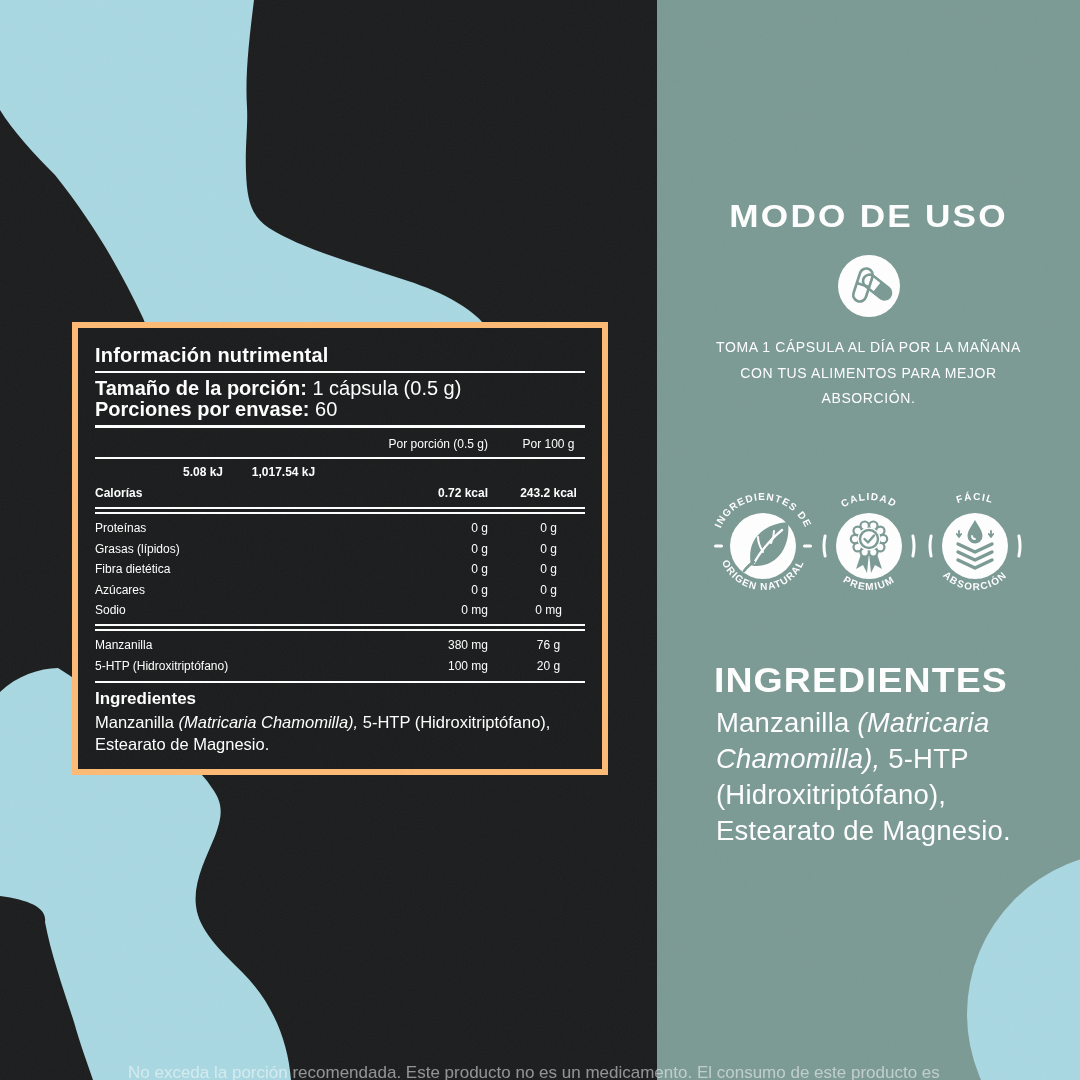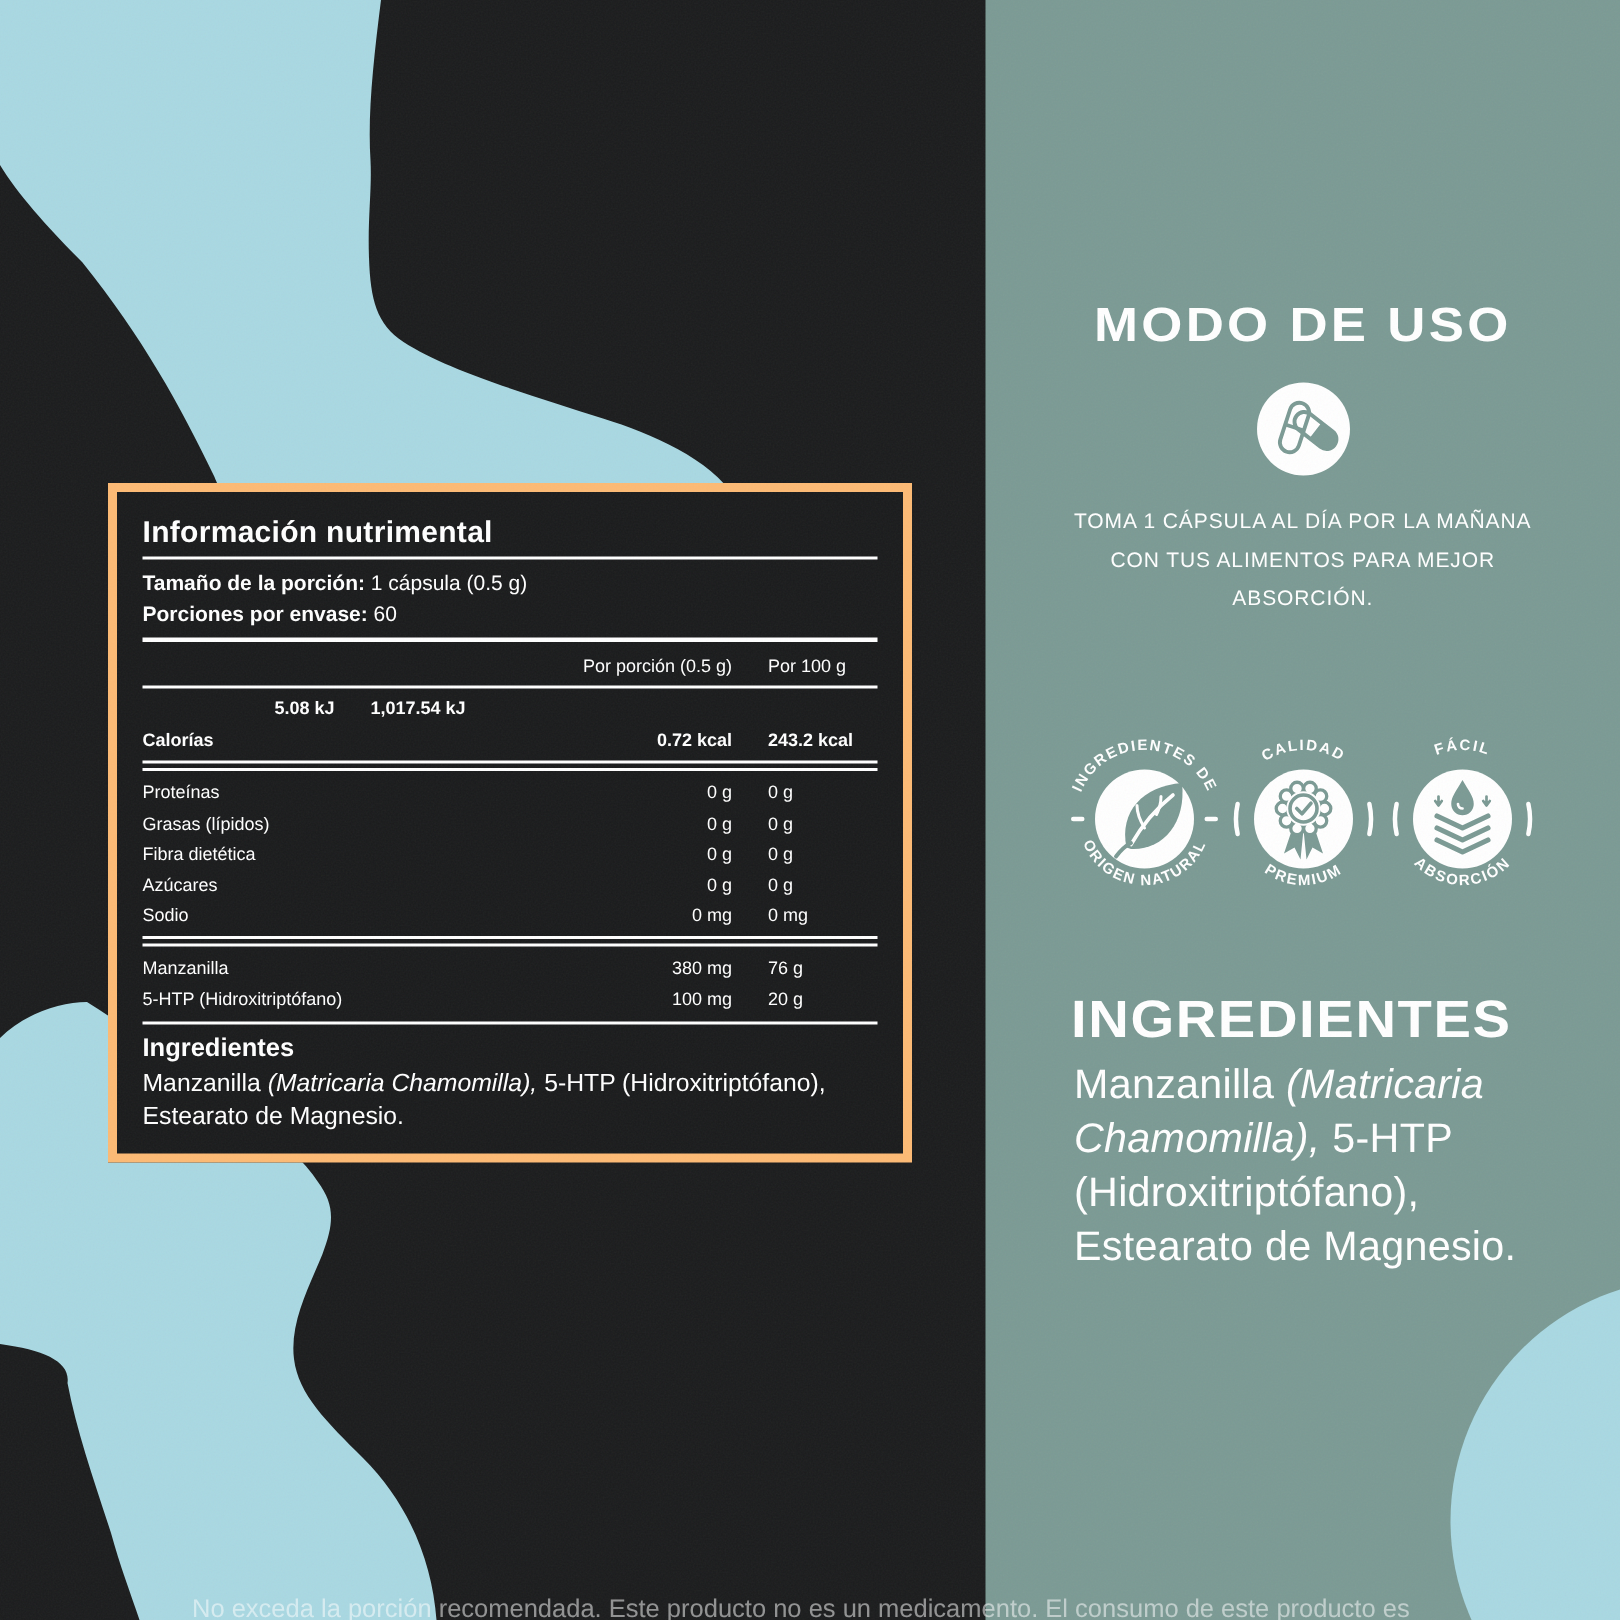--- a/index.html
+++ b/index.html
@@ -24,26 +24,26 @@
   
   .ntable{
     position:absolute;left:72px;top:322px;width:536px;
     border:6px solid #fdba74;background:#1a1b1c;color:#fff;
     padding:15px 17px 14px 17px;z-index:4;
   }
   .nt-title{font-size:20px;font-weight:bold;line-height:24px;letter-spacing:.2px;}
   .rule{height:2px;background:#fff;margin:4px 0 5px 0;}
   .rule-thick{height:3px;background:#fff;margin:5px 0 6px 0;}
   .rule-double{height:7px;border-top:2px solid #fff;border-bottom:2px solid #fff;margin:3px 0 4px 0;}
-  .nt-line{font-size:14px;line-height:21px;}
+  .nt-line{font-size:20px;line-height:21px;}
   .nt-line b{font-weight:bold;}
   .nt-row{display:flex;font-size:12px;line-height:21px;}
   .nt-row .lbl{flex:1;}
   .nt-row .v1{width:128px;text-align:right;white-space:nowrap;}
-  .nt-row .v2{width:97px;text-align:left;white-space:nowrap;padding-left:24px;}
+  .nt-row .v2{width:97px;text-align:center;white-space:nowrap;padding-left:24px;}
   .nt-row.hdr .lbl{flex:1;}
   .nt-row.hdr{line-height:20px;}
   .nt-row.bold{font-weight:bold;line-height:21px;}
   .nut-rows .nt-row{line-height:20.5px;}
   .nt-ing-title{font-size:17px;font-weight:bold;line-height:23px;margin-top:2px;}
   .nt-ing{font-size:16.5px;line-height:22px;margin-top:1px;}
   .italic{font-style:italic;}
   
   .usage-title{
     position:absolute;top:196px;left:0;width:100%;text-align:center;

